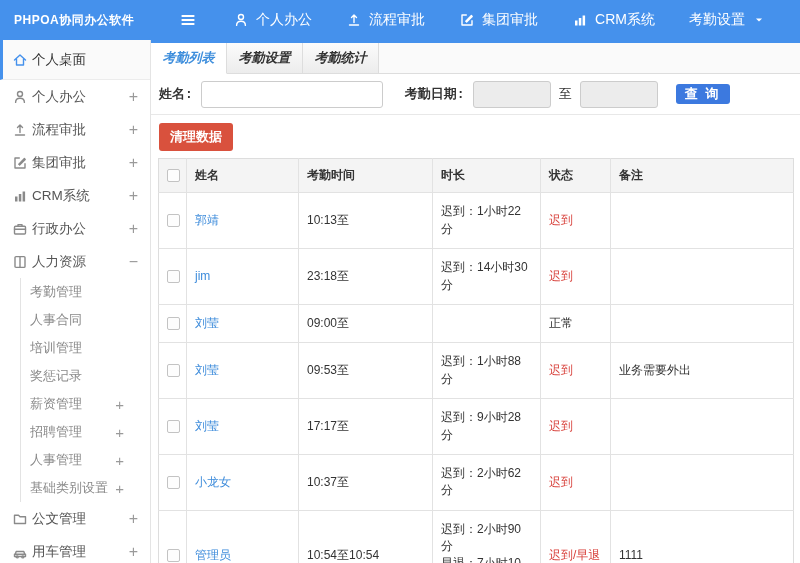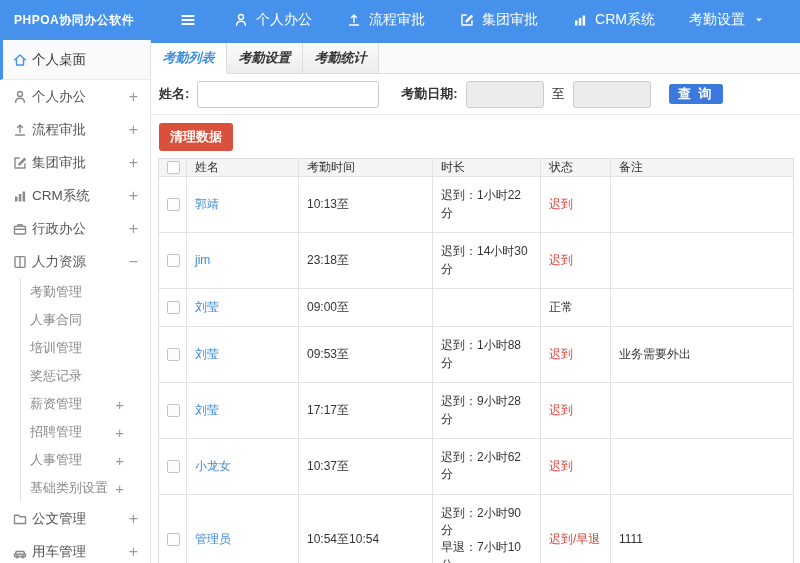--- a/index.html
+++ b/index.html
@@ -44,21 +44,21 @@
   .tabbar { height:31px; flex:0 0 31px; display:flex; }
   .tab { width:76px; height:31px; line-height:30px; text-align:center; font-size:13px;
     font-weight:bold; color:#333; cursor:pointer; border-right:1px solid #ddd;
     border-bottom:1px solid #ddd; background:linear-gradient(#fbfbfb,#ececec);font-style:italic; }
   .tab.active { background:#fff; color:var(--tab-blue,#3E8EDC); border-bottom:1px solid #fff; }
   .tab-filler { flex:1; border-bottom:1px solid #ddd; background:#fafafa; }
 
   
   .searchbar { height:41px; flex:0 0 41px; display:flex; align-items:center; gap:8px;
     padding:0 8px; border-bottom:1px solid #e8e8e8; background:#fff; font-size:13px; }
-  .searchbar label { font-weight:bold; color:#333; white-space:nowrap; }
+  .searchbar label { font-weight:bold; color:#333; white-space:nowrap;font-family:Liberation Mono, monospace; }
   .txt { height:27px; border:1px solid #ccc; border-radius:3px; padding:0 6px; font-size:13px;
     background:#fff; outline:none; }
   .name-input { width:182px; }
   .date-input { width:78px; background:#ececec; }
   .lbl-date { margin-left:14px; }
   .to-label { color:#333; }
   .btn { border:none; border-radius:3px; color:#fff; font-size:13px; font-weight:bold;
     cursor:pointer; font-family:inherit; }
   .btn-query { width:54px; height:20px; background:var(--query,#3C79DF); letter-spacing:2px;
     margin-left:10px; }
@@ -70,21 +70,21 @@
   .btn-export { height:28px; padding:0 11px; background:var(--teal-btn,#4EB3DB); }
 
   
   .gridwrap { flex:1; overflow:hidden; padding:0 6px 0 7px; }
   table { width:100%; border-collapse:collapse; table-layout:fixed; font-size:12px; color:#333; }
   th, td { border-right:1px solid #e2e2e2; border-bottom:1px solid #e2e2e2;
     padding:10px 8px; text-align:left; vertical-align:middle; word-break:break-all;
     line-height:1.45; }
   th:last-child, td:last-child { border-right:none; }
   table { border:1px solid #ddd; }
-  thead th { background:#f4f4f4; font-weight:normal; color:#333; padding:0 8px; }
+  thead th { background:#f4f4f4; font-weight:bold; color:#333; padding:8px 8px; }
   .cbcol { text-align:left; }
   .cb { display:inline-block; width:13px; height:13px; border:1px solid #c3c3c3;
     border-radius:2px; background:#fdfdfd; cursor:pointer; vertical-align:middle; }
   td.name-cell { color:var(--link,#3E8CDB); cursor:pointer; }
   td.status-cell.late { color:var(--status-red,#D8423C); }
   td.status-cell.normal { color:#333; }
 </style>
 </head>
 <body>
 

